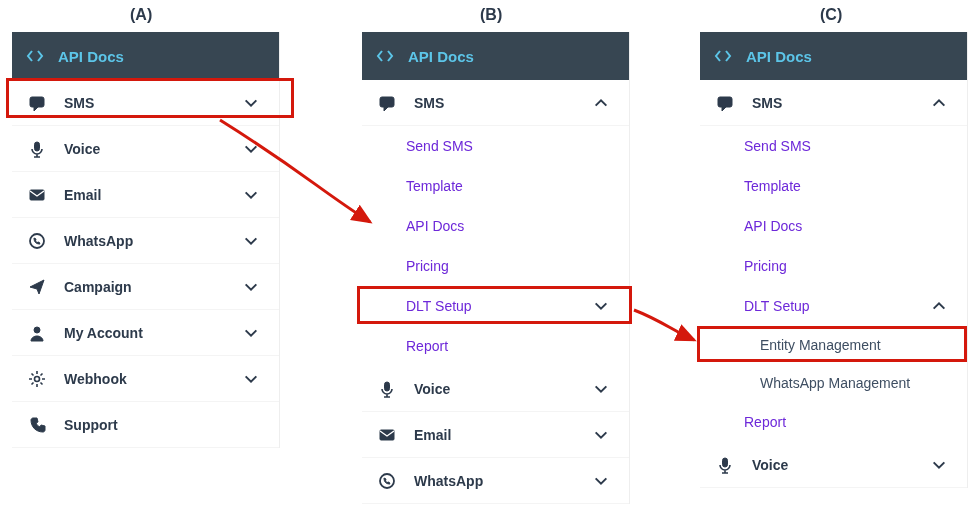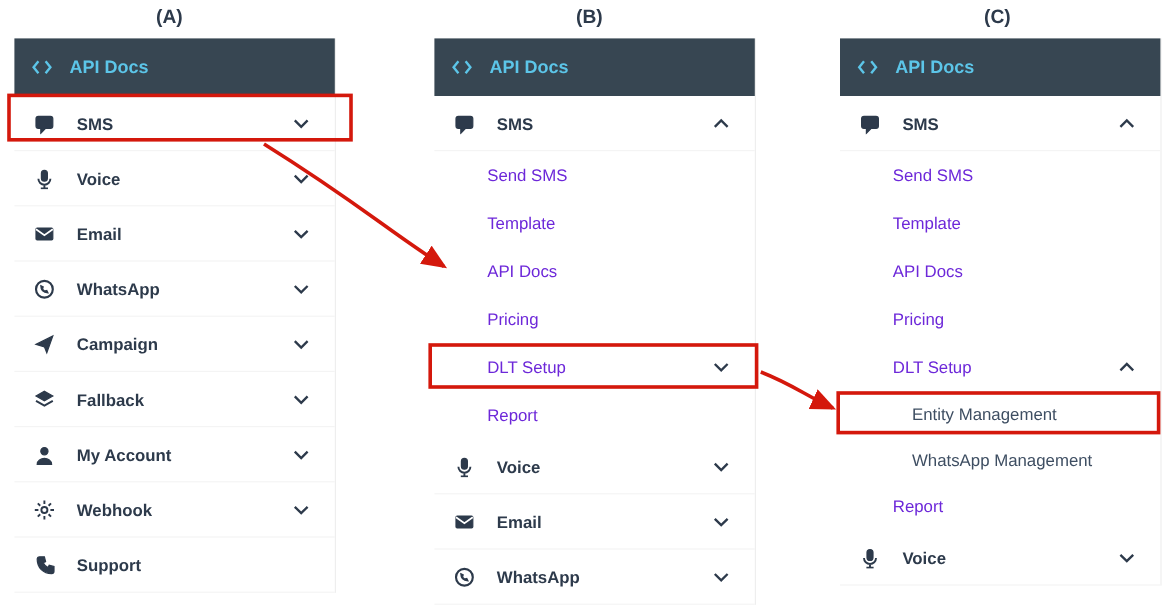--- a/index.html
+++ b/index.html
@@ -158,34 +158,20 @@
           <span class="spacer"></span>
           <span class="chev">
             <svg class="chev-svg" viewBox="0 0 18 18">
               <use href="#i-chev-down"></use>
             </svg>
           </span>
         </li>
         <li>
           <span class="icon-slot">
             <svg class="icon" viewBox="0 0 18 18">
-              <use href="#i-layers"></use>
-            </svg>
-          </span>
-          <span>Fallback</span>
-          <span class="spacer"></span>
-          <span class="chev">
-            <svg class="chev-svg" viewBox="0 0 18 18">
-              <use href="#i-chev-down"></use>
-            </svg>
-          </span>
-        </li>
-        <li>
-          <span class="icon-slot">
-            <svg class="icon" viewBox="0 0 18 18">
               <use href="#i-user"></use>
             </svg>
           </span>
           <span>My Account</span>
           <span class="spacer"></span>
           <span class="chev">
             <svg class="chev-svg" viewBox="0 0 18 18">
               <use href="#i-chev-down"></use>
             </svg>
           </span>

